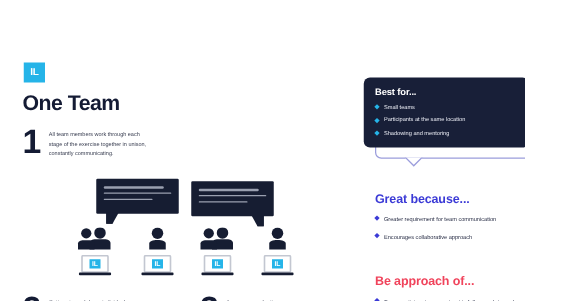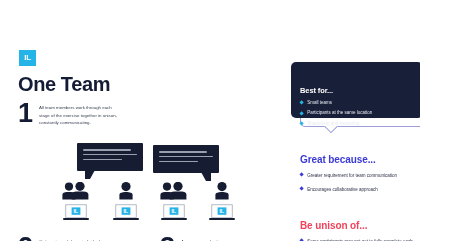--- a/index.html
+++ b/index.html
@@ -41,21 +41,21 @@
     color: #ffffff;
     letter-spacing: -0.3px;
     line-height: 1;
   }
 
   
   .page-title {
     position: absolute;
     left: 18px;
     top: 30px;
-    font-size: 20px;
+    font-size: 17px;
     font-weight: bold;
     color: #141b34;
     letter-spacing: -0.4px;
     line-height: 1.05;
   }
 
   
   .step {
     position: absolute;
     display: flex;
@@ -190,21 +190,21 @@
   }
 
   .tooltip-dark {
     position: absolute;
     left: 291px;
     top: 18px;
     width: 132px;
     height: 56px;
     background: #181f38;
     border-radius: 5px;
-    padding: 24px 9px;
+    padding: 7px 9px;
     box-sizing: border-box;
   }
   .tooltip-title {
     color: #ffffff;
     font-size: 7.5px;
     font-weight: bold;
     margin-bottom: 5px;
     letter-spacing: -0.1px;
   }
   .tt-item {
@@ -400,21 +400,21 @@
       <span class="diamond blue"></span>
       <span class="sec-label">Greater requirement for team communication</span>
     </div>
     <div class="sec-item">
       <span class="diamond blue"></span>
       <span class="sec-label">Encourages collaborative approach</span>
     </div>
   </div>
 
   <div class="rpanel-section" id="sec-mindful">
-    <div class="sec-title">Be unison of...</div>
+    <div class="sec-title">Be approach of...</div>
     <div class="sec-item">
       <span class="diamond blue"></span>
       <span class="sec-label">Some participants may not get to fully complete each exercise task</span>
     </div>
     <div class="sec-item">
       <span class="diamond blue"></span>
       <span class="sec-label">More experienced participants completing the tasks too quickly</span>
     </div>
   </div>
 

